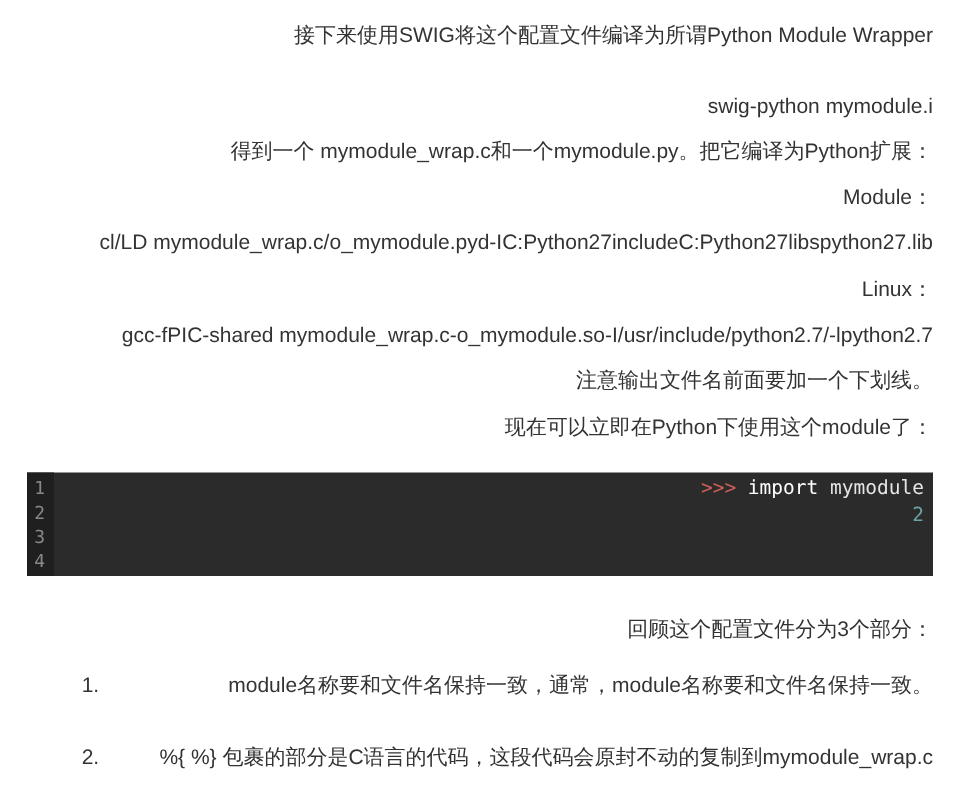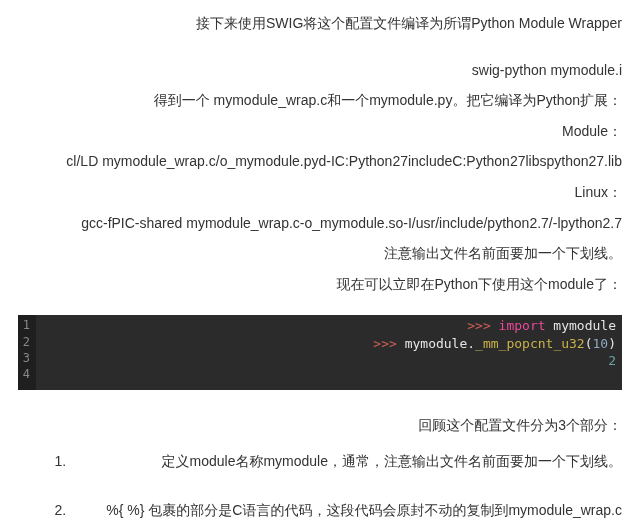--- a/index.html
+++ b/index.html
@@ -6,21 +6,21 @@
 body { font-family: "Microsoft YaHei", Arial, sans-serif; font-size: 14px; color: #333; padding: 10px 18px; width: 640px; background: #fff; line-height: 1.9; position: relative; }
 .para { margin-bottom: 4px; }
 .block-top { margin-bottom: 20px; }
 .code-area { background: #2b2b2b; margin: 18px 0 22px 0; font-family: Consolas, monospace; font-size: 13px; display: flex; line-height: 1.35; }
 .gutter { background: #1f1f1f; color: #888; text-align: right; padding: 2px 6px 2px 4px; user-select: none; min-width: 18px; }
 .gutter div { font-size: 12px; }
 .code { padding: 2px 6px; color: #ccc; flex: 1; }
 .code .row { white-space: pre; }
 .k-red { color: #cc5f56; }
 .k-white { color: #e5e5e5; }
-.k-orange { color: #ec4899; }
+.k-orange { color: #ffffff; }
 .k-yellow { color: #c9b24a; }
 .k-num { color: #8fa8c6; }
 .k-cyan { color: #6aa3a3; }
 .ol { margin: 10px 0 0 52px; }
 .ol li { margin-bottom: 22px; padding-left: 4px; }
 </style>
 </head>
 <body>
 
 <p class="para block-top">接下来使用SWIG将这个配置文件编译为所谓Python Module Wrapper</p>
@@ -36,25 +36,24 @@
 
 <div class="code-area">
   <div class="gutter">
     <div>1</div>
     <div>2</div>
     <div>3</div>
     <div>4</div>
   </div>
   <div class="code">
     <div class="row"><span class="k-red">&gt;&gt;&gt; </span><span class="k-orange">import</span><span class="k-white"> mymodule</span></div>
-    <div class="row"><span class="k-red">&gt;&gt;&gt; </span><span class="k-white">mymodule.</span><span class="k-yellow">_mm_popcnt_u32</span><span class="k-white">(</span><span class="k-num">10</span><span class="k-white">)</span></div>
     <div class="row"><span class="k-cyan">2</span></div>
     <div class="row">&nbsp;</div>
   </div>
 </div>
 
 <p class="para">回顾这个配置文件分为3个部分：</p>
 
 <ol class="ol">
-  <li>定义module名称mymodule，通常，注意输出文件名前面要加一个下划线。</li>
+  <li>module名称要和文件名保持一致，通常，module名称要和文件名保持一致。</li>
   <li>%{ %} 包裹的部分是C语言的代码，这段代码会原封不动的复制到mymodule_wrap.c</li>
 
 </ol>
 
 </body></html>

